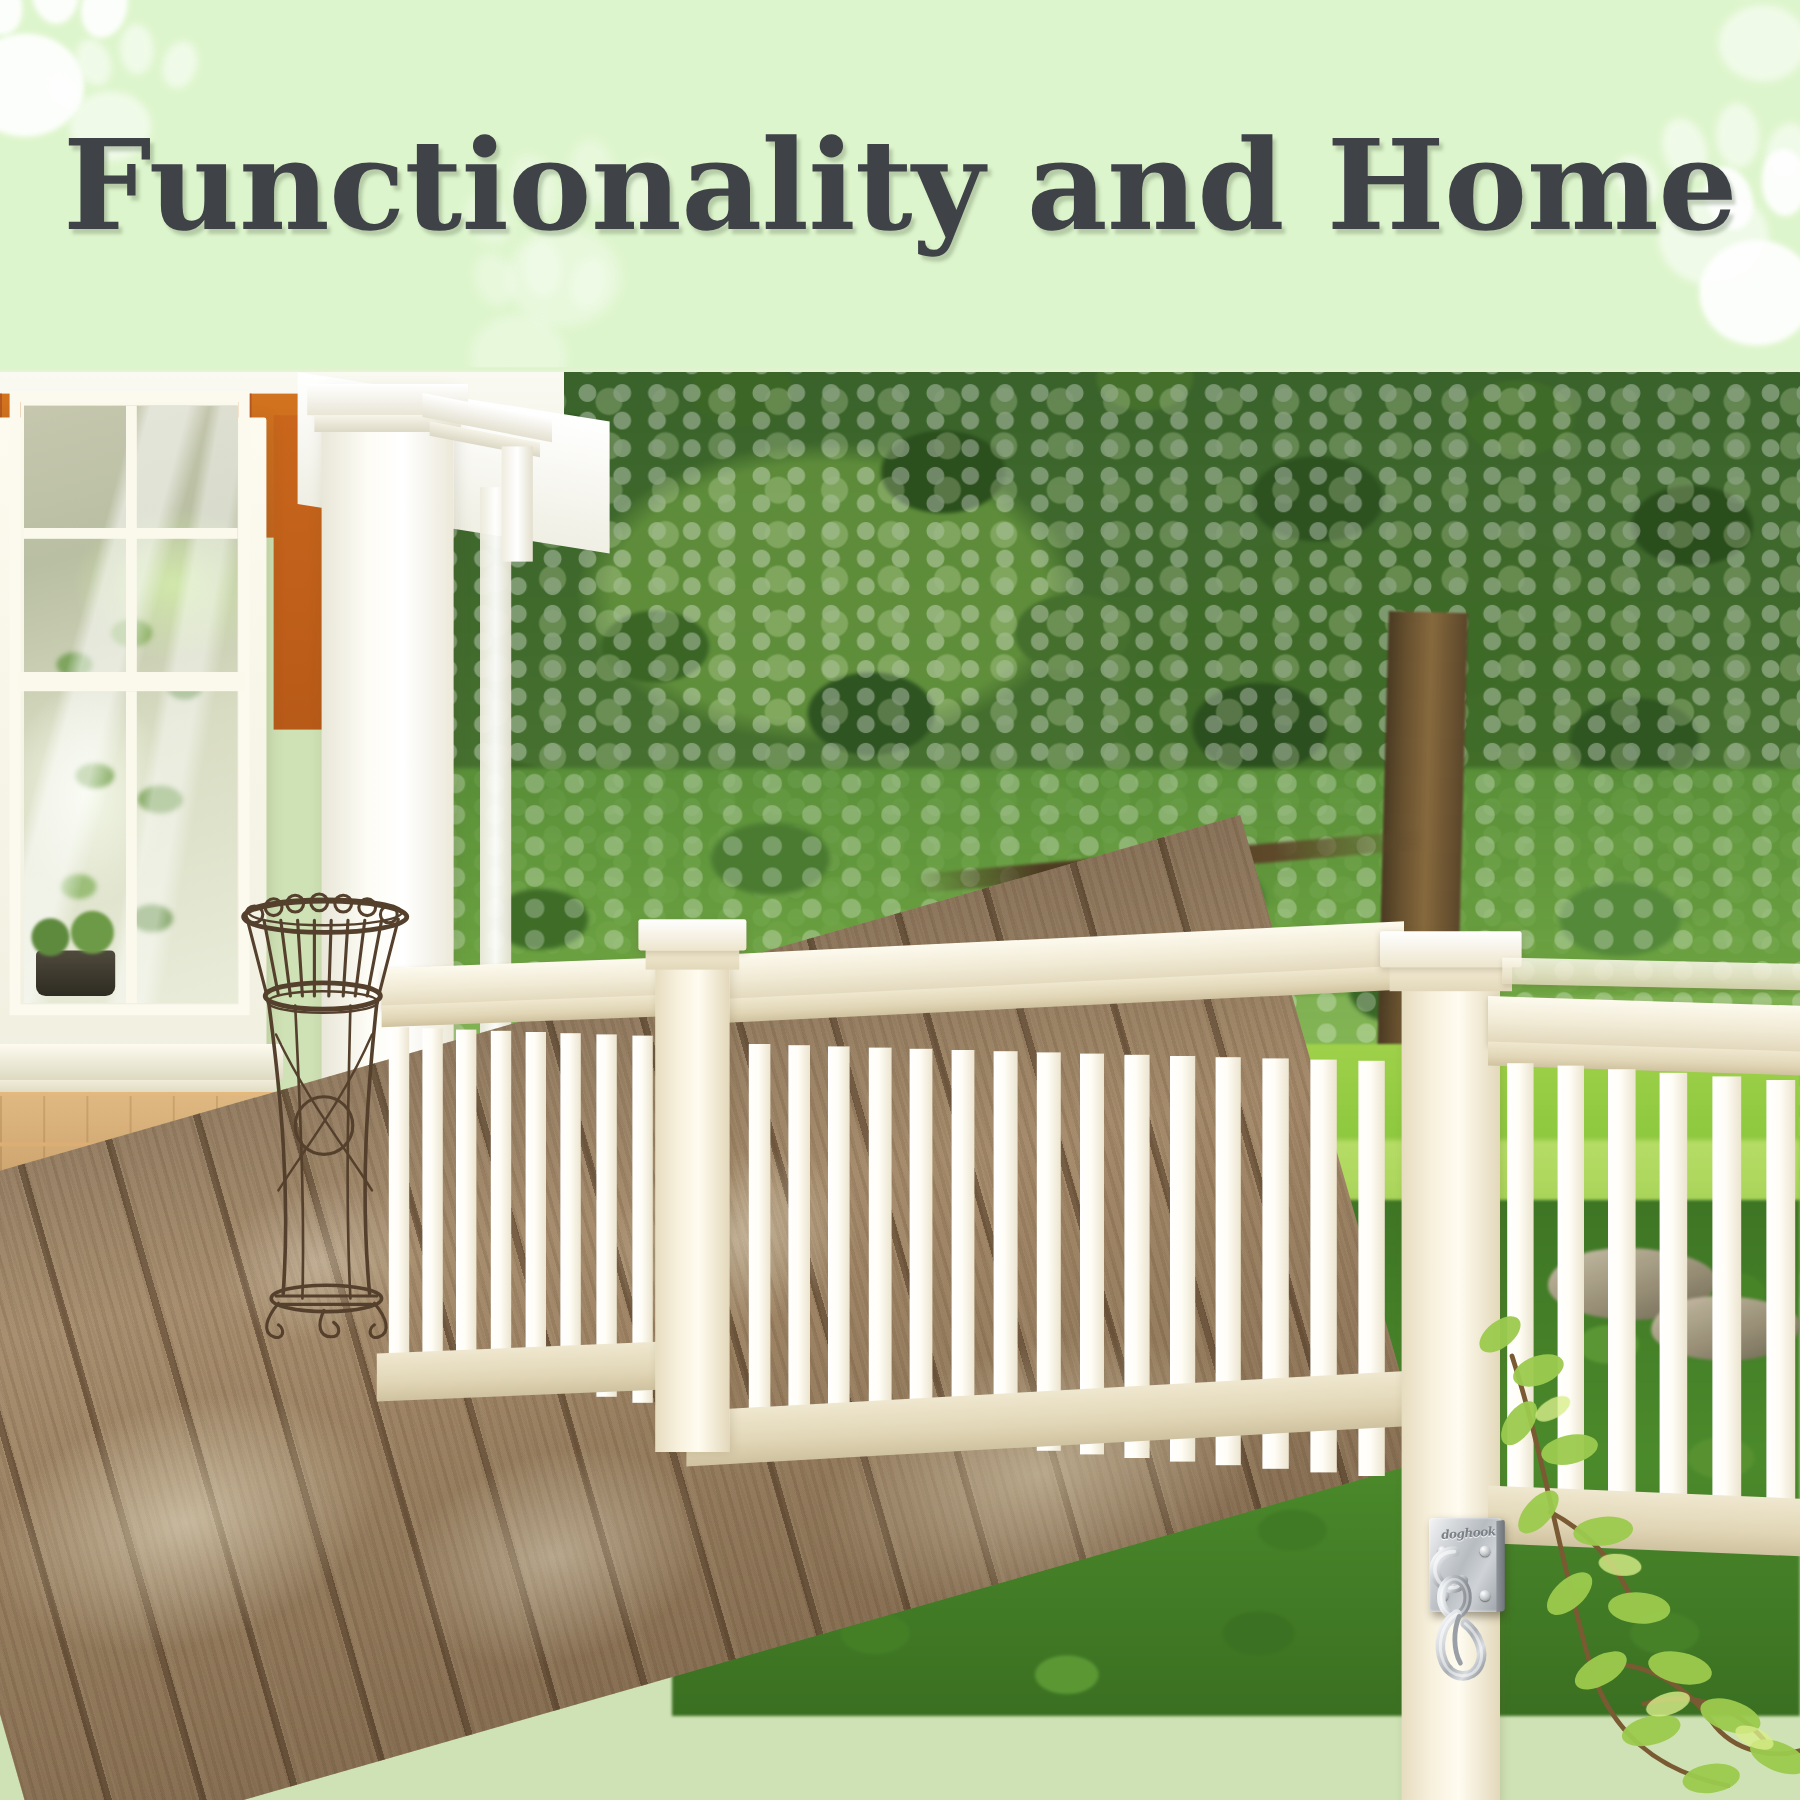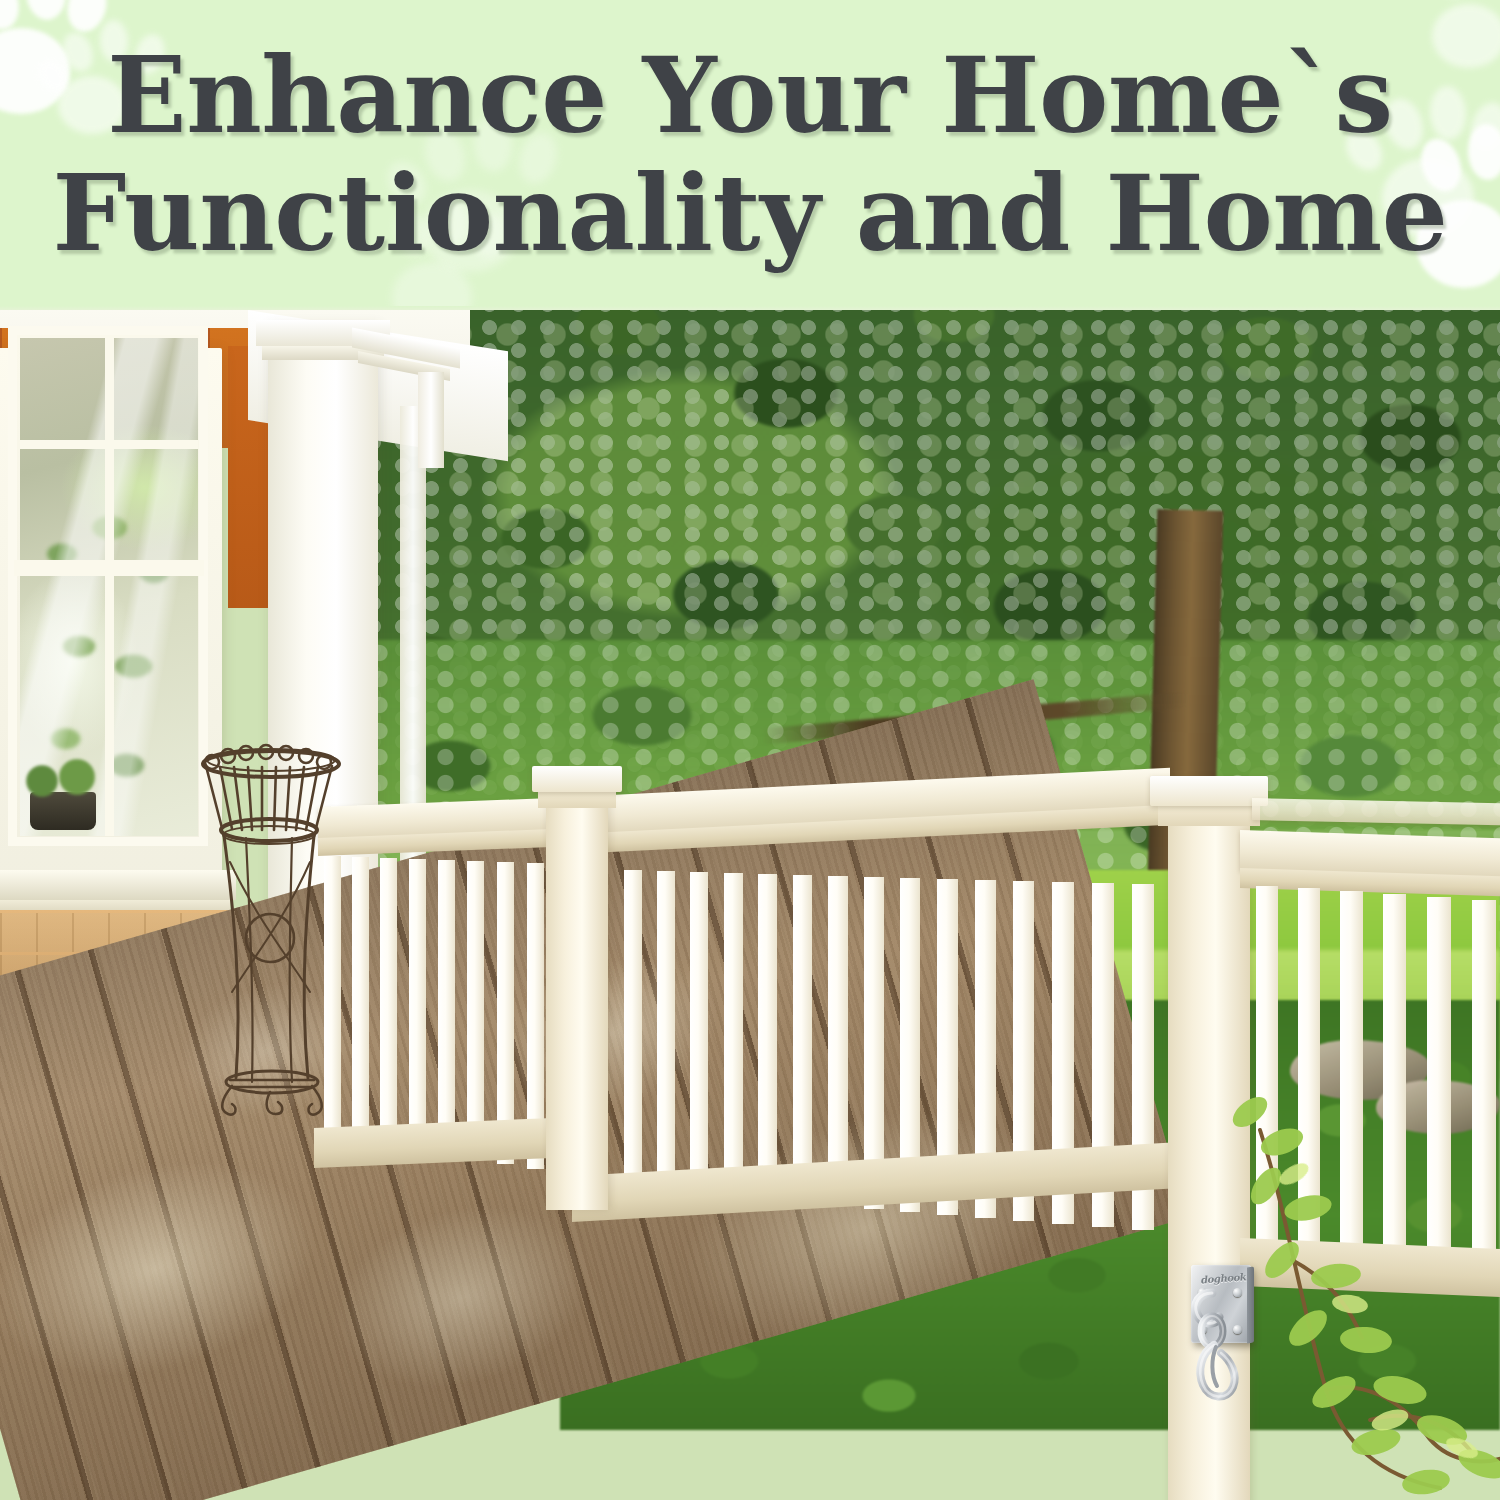--- a/index.html
+++ b/index.html
@@ -437,21 +437,20 @@
 
     </div>
 
     <div class="paw soft" style="left:1418px;top:-56px;width:150px;height:150px;">
       <div class="pad" style="left:14px;top:60px;width:74px;height:64px;"></div>
       <div class="toe" style="left:18px;top:12px;width:30px;height:42px;transform:rotate(-18deg);"></div>
 
     </div>
 
     <div class="title-wrap">
-      <div class="title-line l1">Enhance Your Home`s</div>
       <div class="title-line l2">Functionality and Home</div>
     </div>
   </div>
 
   <div class="seam"></div>
 
   <div class="photo">
 
     <div class="sky"></div>
 

